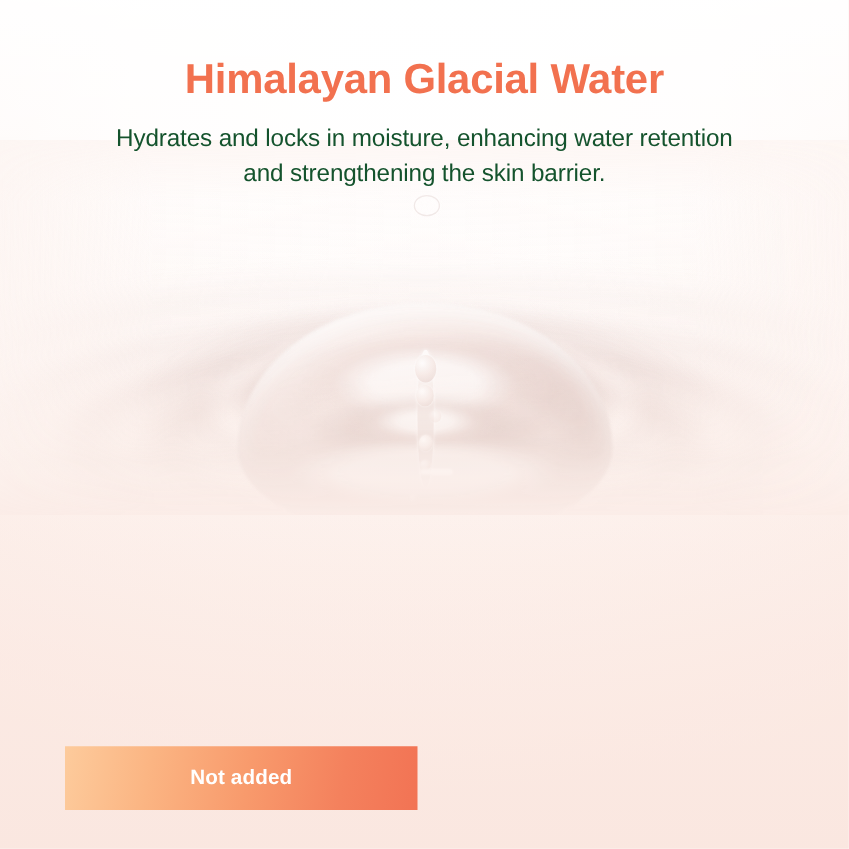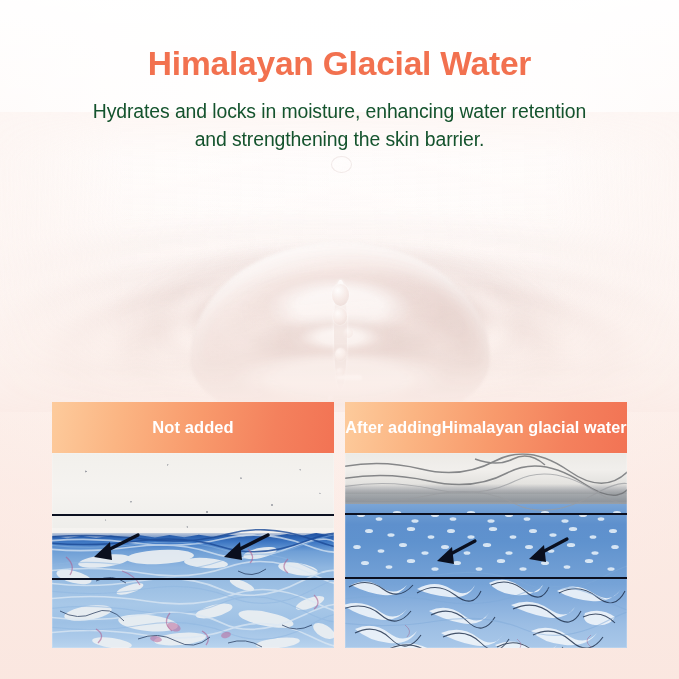--- a/index.html
+++ b/index.html
@@ -224,20 +224,21 @@
   
   .panels {
     position: absolute;
     left: 52px;
     top: 402px;
     width: 575px;
     height: 246px;
     display: flex;
     gap: 11px;
     z-index: 6;
+    align-items: flex-end;
   }
   .panel {
     width: 282px;
     display: flex;
     flex-direction: column;
   }
   .panel-header {
     height: 51px;
     display: flex;
     align-items: center;
@@ -491,25 +492,20 @@
         <div class="arrow" style="left:166px; top:80px;">
           <svg width="52" height="30" viewBox="0 0 52 30">
             <path d="M50 2 L12 21" stroke="#0a0f1e" stroke-width="3.4" stroke-linecap="round" fill="none"></path>
             <path d="M6 24 L22 9 L24 27 Z" fill="#0a0f1e"></path>
           </svg>
         </div>
       </div>
     </div>
 
     <div class="panel">
-      <div class="panel-header two-line">
-        <span>After adding</span>
-          <br>
-        <span>Himalayan glacial water</span>
-      </div>
 
       <div class="micro right">
         <div class="top-strip"></div>
         <div class="grey-band"></div>
         <div class="dermis"></div>
 
         <svg class="fibers" viewBox="0 0 282 195" preserveAspectRatio="none">
           <defs>
             <clipPath id="Rclip">
                 <rect x="0" y="0" width="282" height="195"></rect>

